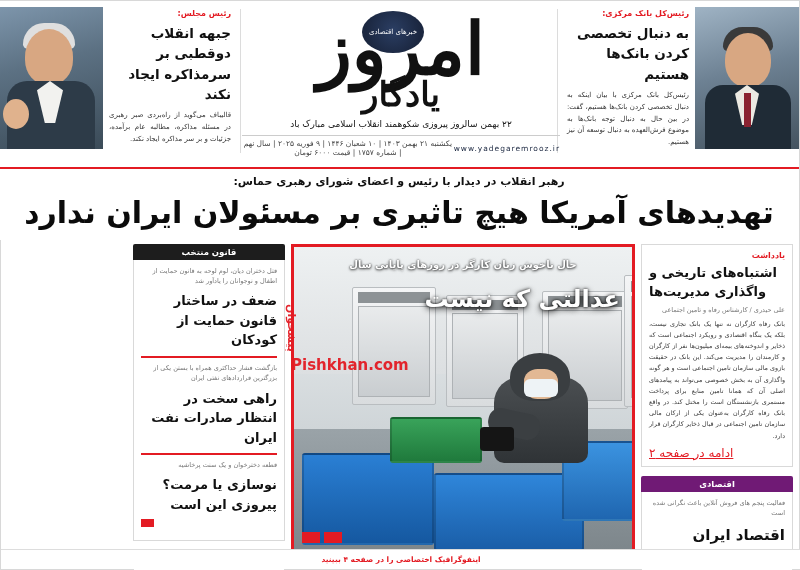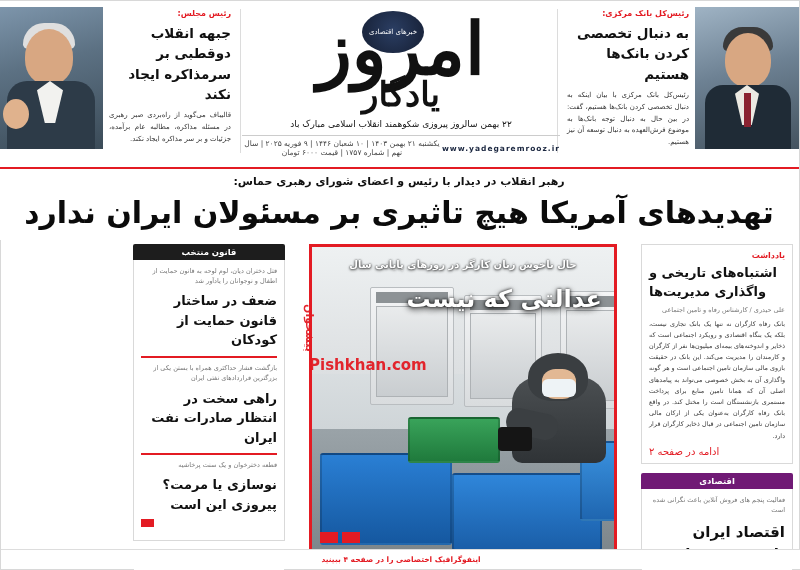--- a/index.html
+++ b/index.html
@@ -144,21 +144,21 @@
     left: 0; bottom: 6px;
     width: 318px;
     display: flex;
     align-items: center;
     justify-content: space-between;
     font-size: 7.5px;
     color: #444;
     border-top: 1px solid #ccc;
     padding-top: 3px;
   }
-  .web-url { color:#1b2740; letter-spacing:1px;font-weight:bold; }
+  .web-url { color:#1b2740; letter-spacing:1px; }
 
   
   .mh-right {
     position: absolute;
     right: 0; top: 6px;
     width: 240px; height: 148px;
     display: flex;
     flex-direction: row-reverse;
   }
   .mh-right-txt {
@@ -216,21 +216,21 @@
   }
 
   
   .body-grid {
     position: relative;
     width: 672px;
     height: 330px;
     padding: 4px 6px 0;
     display: flex;
     flex-direction: row-reverse;
-    gap: 24px;
+    gap: 6px;
   }
   .col { position: relative; }
   .col-right { width: 152px; }
   .col-left  { width: 152px; }
   .col-center{ flex: 1 1 auto; }
 
   .sect-head {
     background: #701a75;
     color: #fff;
     font-size: 8.5px;
@@ -283,21 +283,21 @@
   }
   .note-title {
     font-size:13px; font-weight:bold; color:#111; line-height:1.5; text-align:left;
   }
   .note-byline{
     font-size:6.5px; color:#777; text-align:right; margin:4px 0 5px;
   }
   .note-body{
     font-size:6.4px; color:#3a3a3a; line-height:1.75; text-align:justify;
   }
-  .note-more{ font-size:10px; color:#e31b23; text-align:left; margin-top:4px;}
+  .note-more{ font-size:12px; color:#e31b23; text-align:left; margin-top:4px;text-decoration:underline;}
 
   
   .photo-wrap {
     position: relative;
     width: 100%;
     height: 310px;
     border: 3px solid #e31b23;
     overflow: hidden;
     background: #cfd4d6;
   }

